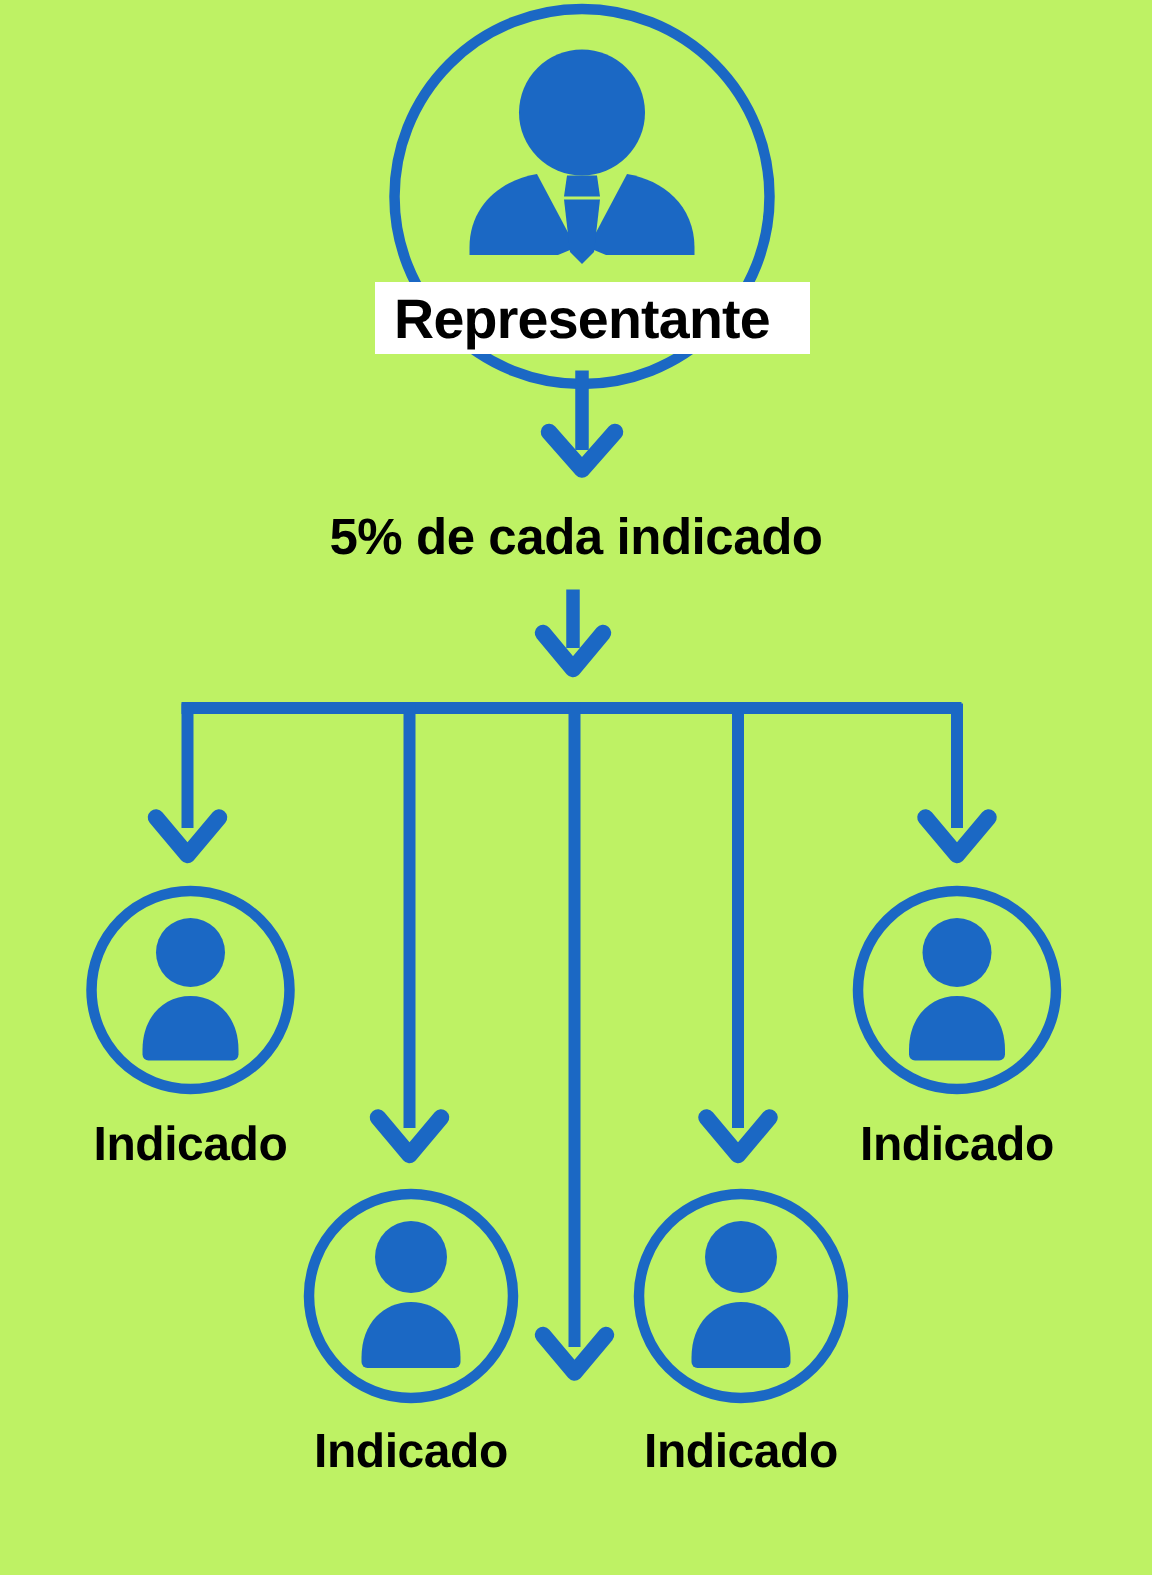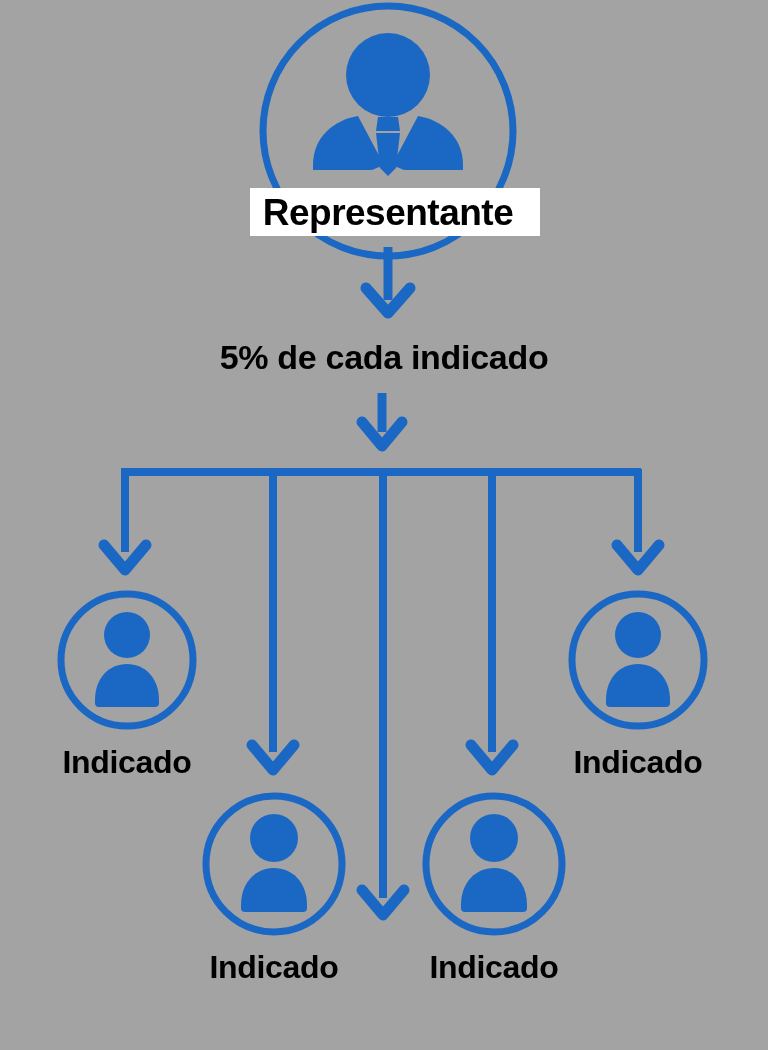--- a/index.html
+++ b/index.html
@@ -10,21 +10,21 @@
   body {
     width: 768px;
     height: 1050px;
     overflow: hidden;
     font-family: "Liberation Sans", sans-serif;
   }
   #diagram-root {
     position: relative;
     width: 768px;
     height: 1050px;
-    background: #a3a3a3;
+    background: #bef264;
   }
   svg.diagram {
     position: absolute;
     left: 0;
     top: 0;
     width: 768px;
     height: 1050px;
     display: block;
   }
   .node-label {

